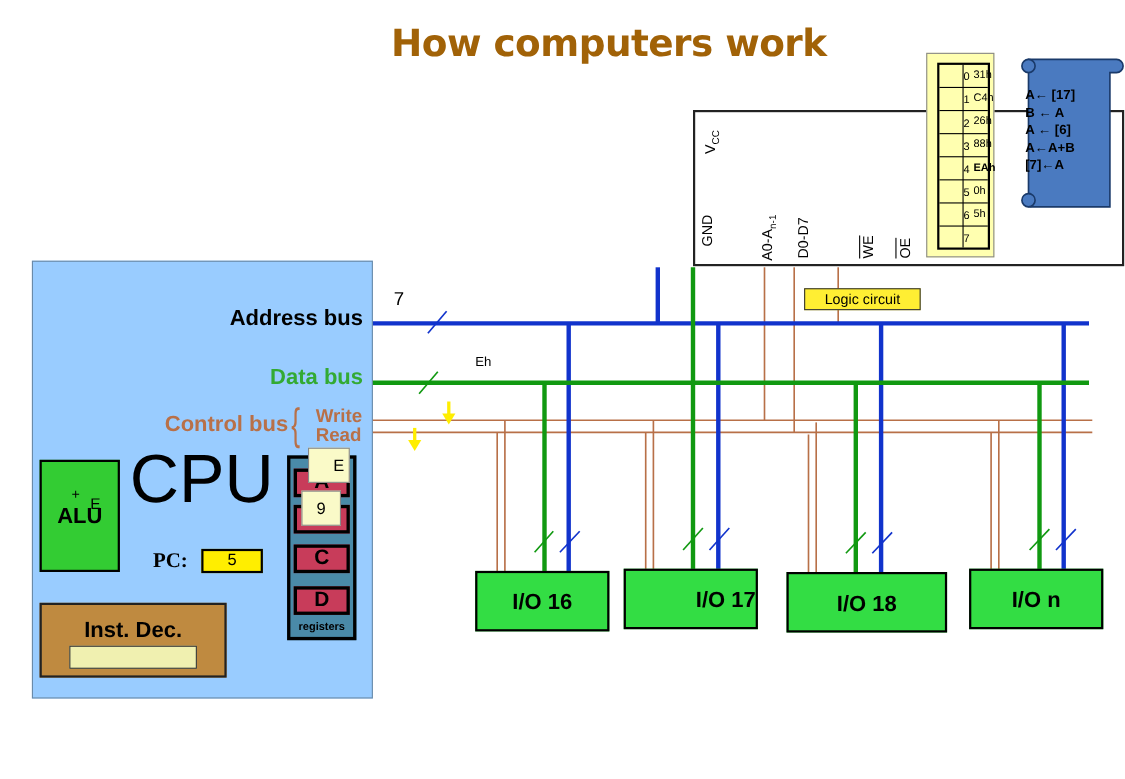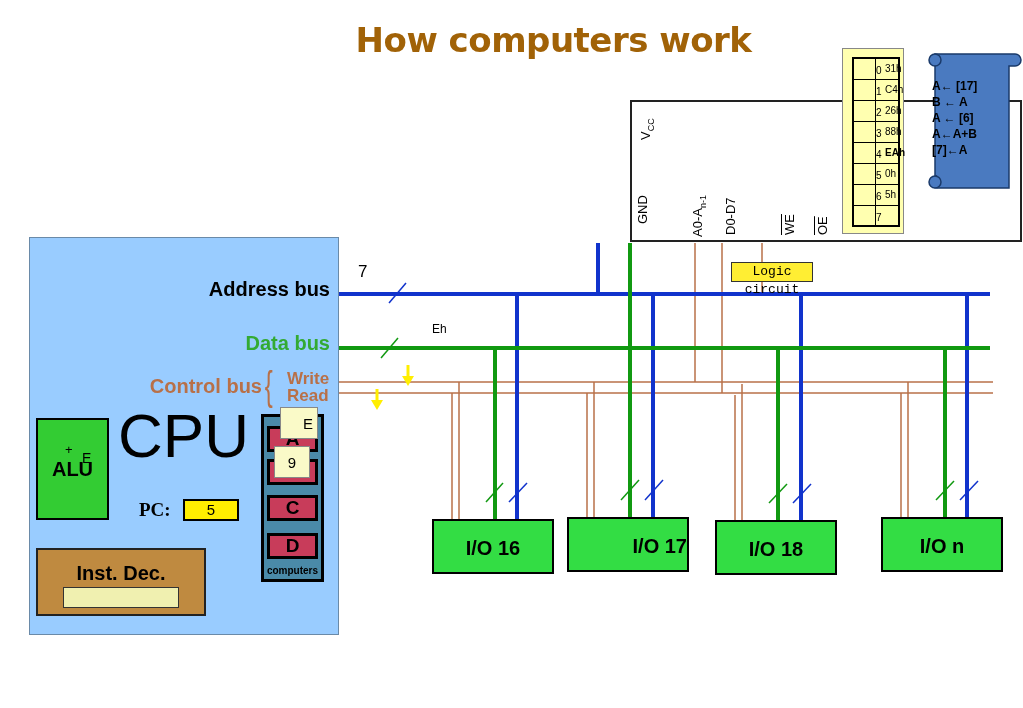--- a/index.html
+++ b/index.html
@@ -33,25 +33,25 @@
   #mem-chip { left: 630px; top: 100px; width: 392px; height: 142px; border: 2px solid #222; box-sizing: border-box; background: #fff; }
   .pin { position: absolute; font-size: 13px; transform: rotate(-90deg); transform-origin: left top; white-space: nowrap; }
   #memtable { left: 842px; top: 48px; width: 62px; height: 186px; background: #ffffb0; border: 1px solid #888; box-sizing: border-box; }
   #memtable-inner { position: absolute; left: 9px; top: 8px; width: 48px; height: 170px; border: 2px solid #000; box-sizing: border-box; background: #ffffb0; }
   .mrow { position: absolute; left: 0; width: 100%; height: 21px; border-bottom: 1px solid #000; box-sizing: border-box; font-size: 10px; }
   .mrow .idx { position: absolute; left: 22px; top: 6px; }
   .mrow .val { position: absolute; left: 31px; top: 4px; }
   #memtable-divider { position: absolute; left: 21px; top: 0; width: 1px; height: 100%; background: #000; }
   #scroll { left: 925px; top: 48px; width: 98px; height: 150px; }
   #prog { left: 932px; top: 78px; width: 72px; text-align: left; color: #000; font-weight: bold; font-size: 12px; line-height: 16px; }
-  #logic-circuit { left: 731px; top: 262px; width: 82px; height: 20px; background: #ffee33; border: 1px solid #333; box-sizing: border-box; text-align: center; font-size: 13px; line-height: 18px; font-family: Liberation Mono, monospace; }
+  #logic-circuit { left: 731px; top: 262px; width: 106px; height: 20px; background: #ffee33; border: 1px solid #333; box-sizing: border-box; text-align: center; font-size: 13px; line-height: 18px; }
   .io { background: #33dd44; border: 2px solid #000; box-sizing: border-box; font-weight: bold; font-size: 20px; text-align: center; }
   #io16 { left: 432px; top: 519px; width: 122px; height: 55px; line-height: 55px; }
   #io17 { left: 567px; top: 517px; width: 122px; height: 55px; line-height: 55px; text-align: right; }
-  #io18 { left: 715px; top: 520px; width: 122px; height: 55px; line-height: 55px; }
+  #io18 { left: 715px; top: 520px; width: 146px; height: 55px; line-height: 55px; }
   #ion { left: 881px; top: 517px; width: 122px; height: 55px; line-height: 55px; }
   #width-7 { left: 358px; top: 262px; font-size: 17px; }
   #data-eh { left: 432px; top: 322px; font-size: 12px; }
   svg#wires { position: absolute; left: 0; top: 0; }
 </style>
 </head>
 <body>
 
 <div id="title" class="abs">How computers work</div>
 
@@ -136,21 +136,21 @@
 <div id="instdec" class="abs">
   <div id="instdec-label" class="abs">Inst. Dec.</div>
   <div id="instdec-field" class="abs"></div>
 </div>
 
 <div id="regs" class="abs">
   <div class="reg" style="top:9px">A</div>
   <div class="reg" style="top:42px">B</div>
   <div class="reg" style="top:78px">C</div>
   <div class="reg" style="top:116px">D</div>
-  <div id="regs-label" class="abs">computers</div>
+  <div id="regs-label" class="abs">registers</div>
 </div>
 <div id="regA-val" class="abs regval">E</div>
 <div id="regB-val" class="abs regval">9</div>
 
 <svg id="wires" width="1023" height="708">
 
   <g stroke="#b87048" stroke-width="1.5" fill="none">
     <line x1="339" y1="382" x2="993" y2="382"></line>
     <line x1="339" y1="393" x2="993" y2="393"></line>
 

